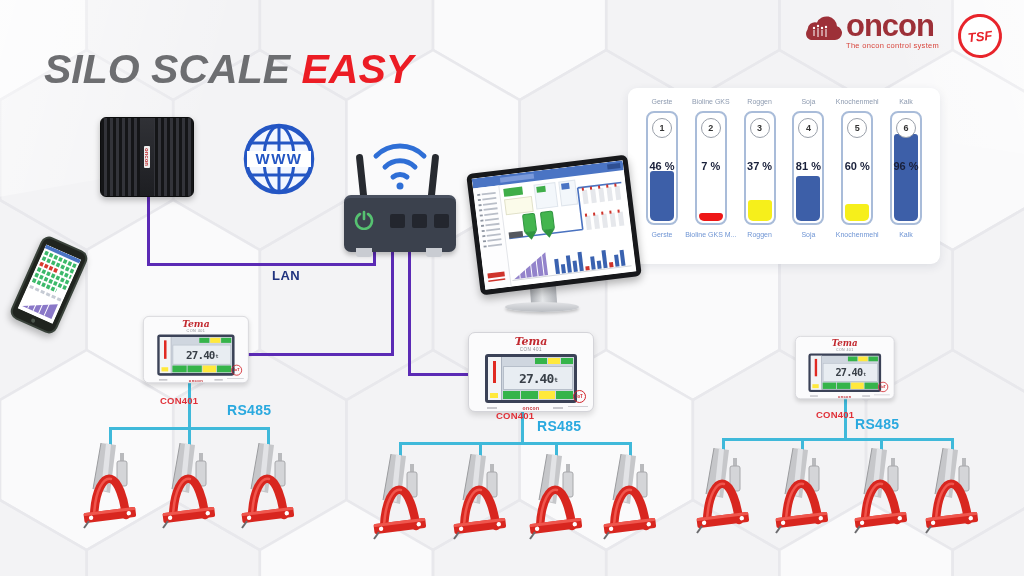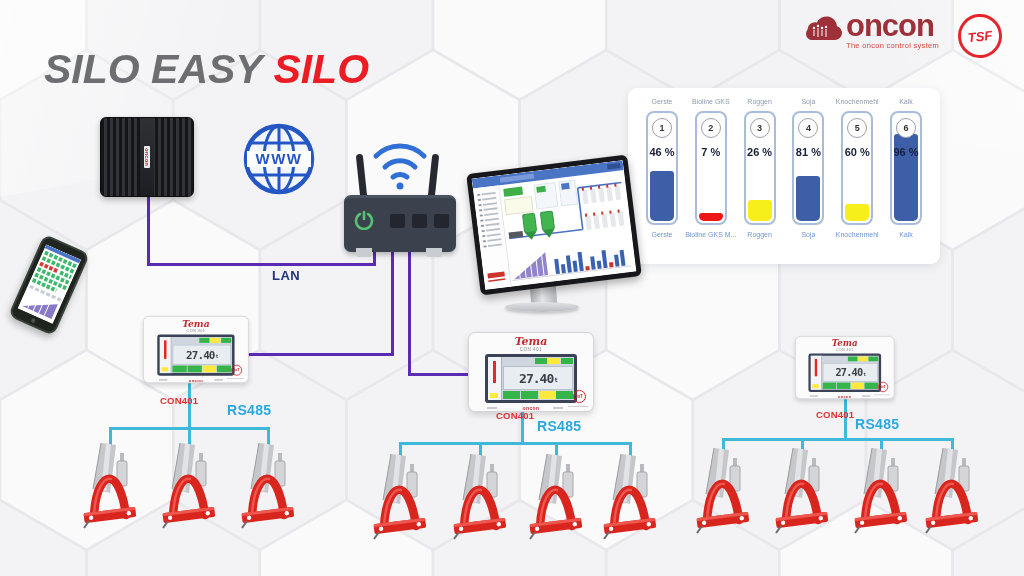--- a/index.html
+++ b/index.html
@@ -73,21 +73,21 @@
               border-radius:9px;box-shadow:0 3px 10px rgba(40,50,80,.10);padding:10px 12px 8px;box-sizing:border-box;}
   #silo-cols{display:flex;justify-content:space-between;height:100%;}
   .s-col{width:44px;display:flex;flex-direction:column;align-items:center;}
   .s-top{font-size:7px;color:#8e9bb0;height:10px;white-space:nowrap;}
   .s-tube{position:relative;width:32px;height:114px;margin-top:3px;border:2px solid #a9bcd9;border-radius:8px;
           background:#fff;box-sizing:border-box;}
   .s-fill{position:absolute;left:2px;right:2px;bottom:2px;border-radius:3px 3px 5px 5px;z-index:1;}
   .s-circle{position:absolute;left:50%;margin-left:-10px;top:5px;width:20px;height:20px;border:1.5px solid #9aa0aa;
             border-radius:50%;background:#fff;display:flex;align-items:center;justify-content:center;
             font-size:9px;font-weight:bold;color:#333;z-index:2;box-sizing:border-box;}
-  .s-pct{position:absolute;left:-6px;right:-6px;top:33px;text-align:center;font-size:11px;font-weight:bold;
+  .s-pct{position:absolute;left:-6px;right:-6px;top:47px;text-align:center;font-size:11px;font-weight:bold;
          color:#19203a;z-index:3;}
   .s-bottom{font-size:7px;color:#6f95d4;margin-top:6px;white-space:nowrap;}
 
   
   .wire{position:absolute;z-index:2;}
   .wire-p{background:#5b2ab5;}
   .wire-c{background:#3fb9da;}
   #lan-label{position:absolute;left:272px;top:268px;z-index:6;font-weight:bold;font-size:13px;color:#20337f;
              letter-spacing:.5px;}
   .con-label{position:absolute;z-index:6;font-weight:bold;font-size:9.5px;color:#e03038;letter-spacing:.2px;}
@@ -195,21 +195,21 @@
       <polygon points="519.6,700.0 519.6,800.0 433.0,850.0 346.4,800.0 346.4,700.0 433.0,650.0" fill="none" stroke="#e8e8ec" stroke-width="2.5"></polygon>
       <polygon points="692.8,700.0 692.8,800.0 606.2,850.0 519.6,800.0 519.6,700.0 606.2,650.0" fill="none" stroke="#e8e8ec" stroke-width="2.5"></polygon>
       <polygon points="866.0,700.0 866.0,800.0 779.4,850.0 692.8,800.0 692.8,700.0 779.4,650.0" fill="rgba(255,255,255,0.55)" stroke="#e8e8ec" stroke-width="2.5"></polygon>
       <polygon points="1039.2,700.0 1039.2,800.0 952.6,850.0 866.0,800.0 866.0,700.0 952.6,650.0" fill="none" stroke="#e8e8ec" stroke-width="2.5"></polygon>
       <polygon points="1212.4,700.0 1212.4,800.0 1125.8,850.0 1039.2,800.0 1039.2,700.0 1125.8,650.0" fill="none" stroke="#e8e8ec" stroke-width="2.5"></polygon>
       <polygon points="1385.6,700.0 1385.6,800.0 1299.0,850.0 1212.4,800.0 1212.4,700.0 1299.0,650.0" fill="rgba(255,255,255,0.55)" stroke="#e8e8ec" stroke-width="2.5"></polygon>
     </svg>
   <div class="sheen" id="sheen1"></div>
   <div class="sheen" id="sheen2"></div>
 
-  <div id="title"><span class="t-gray">SILO EASY </span><span class="t-red">SILO</span></div>
+  <div id="title"><span class="t-gray">SILO SCALE </span><span class="t-red">EASY</span></div>
 
   <div id="oncon-logo">
     <svg width="44" height="34" viewBox="0 0 44 34">
       <path d="M11 28 h24 a7 7 0 0 0 2-13.7 A10.5 10.5 0 0 0 17 10.5 a7.6 7.6 0 0 0-9.6 7.3 A6.4 6.4 0 0 0 11 28z" fill="#9d3038"></path>
       <g stroke="#fff" stroke-width="1" fill="none">
         <path d="M14 24 v-6 M18 25 v-9 M22 24 v-6 M26 25 v-8"></path>
       </g>
       <g fill="#fff">
         <circle cx="14" cy="16" r="1.2"></circle>
           <circle cx="18" cy="14" r="1.2"></circle>
@@ -358,21 +358,21 @@
             <div class="s-circle">2</div>
             <div class="s-pct">7 %</div>
           </div>
           <div class="s-bottom">Bioline GKS M...</div>
         </div>
         <div class="s-col">
           <div class="s-top">Roggen</div>
           <div class="s-tube">
             <div class="s-fill" style="height:21px;background:#f6ef1b"></div>
             <div class="s-circle">3</div>
-            <div class="s-pct">26 %</div>
+            <div class="s-pct">37 %</div>
           </div>
           <div class="s-bottom">Roggen</div>
         </div>
         <div class="s-col">
           <div class="s-top">Soja</div>
           <div class="s-tube">
             <div class="s-fill" style="height:45px;background:#3d5fa8"></div>
             <div class="s-circle">4</div>
             <div class="s-pct">81 %</div>
           </div>

